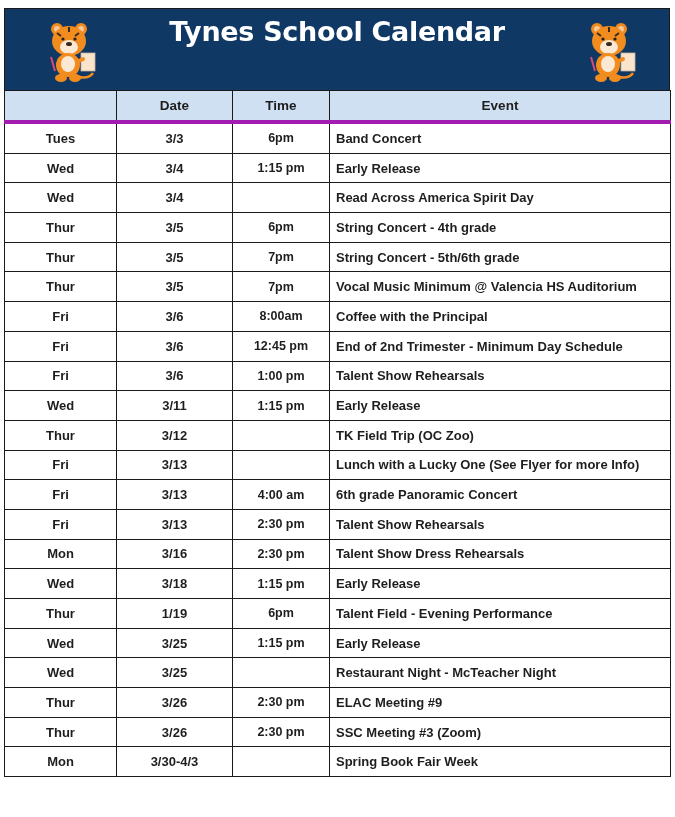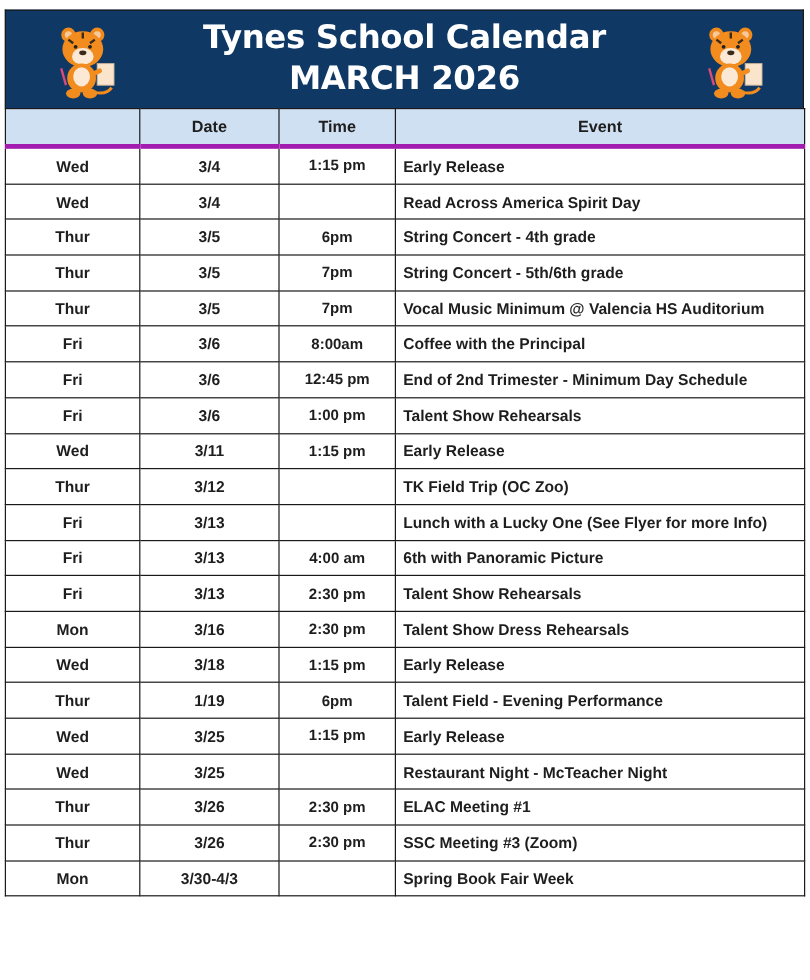--- a/index.html
+++ b/index.html
@@ -39,21 +39,20 @@
       <ellipse cx="31" cy="47" rx="7" ry="8" fill="#fbe9d6"></ellipse>
       <ellipse cx="24" cy="61" rx="6" ry="4" fill="#f28c1e"></ellipse>
         <ellipse cx="38" cy="61" rx="6" ry="4" fill="#f28c1e"></ellipse>
       <rect x="44" y="36" width="14" height="18" fill="#fbe4cc" stroke="#c9b39a" stroke-width="0.8"></rect>
       <path d="M42 44 l4 -2" stroke="#f28c1e" stroke-width="4" stroke-linecap="round"></path>
       <path d="M14 40 l4 14" stroke="#d94a7a" stroke-width="2"></path>
       <path d="M42 60 q10 2 14 -4" stroke="#f28c1e" stroke-width="2.5" fill="none"></path>
     </svg>
     <div class="banner-title">
       <div>Tynes School Calendar</div>
-      <div>MARCH 2026</div>
     </div>
     <svg class="tiger right" viewBox="0 0 68 68">
       <circle cx="20" cy="12" r="6" fill="#f08a1c"></circle>
         <circle cx="20" cy="12" r="3" fill="#f7c89a"></circle>
       <circle cx="44" cy="12" r="6" fill="#f08a1c"></circle>
         <circle cx="44" cy="12" r="3" fill="#f7c89a"></circle>
       <ellipse cx="32" cy="24" rx="17" ry="15" fill="#f28c1e"></ellipse>
       <path d="M20 16 l4 3 M42 16 l-4 3 M32 10 v5" stroke="#3a2a1a" stroke-width="2"></path>
       <ellipse cx="32" cy="30" rx="9" ry="7" fill="#fbe9d6"></ellipse>
       <ellipse cx="32" cy="27" rx="3" ry="2" fill="#3a2a1a"></ellipse>
@@ -80,20 +79,26 @@
     <thead>
       <tr>
         <th></th>
         <th>Date</th>
         <th>Time</th>
         <th>Event</th>
       </tr>
     </thead>
     <tbody id="rows">
         <tr>
+          <td class="c">Tues</td>
+          <td class="c">3/3</td>
+          <td class="time">6pm</td>
+          <td class="event">Band Concert</td>
+        </tr>
+        <tr>
           <td class="c">Wed</td>
           <td class="c">3/4</td>
           <td class="time">1:15 pm</td>
           <td class="event">Early Release</td>
         </tr>
         <tr>
           <td class="c">Wed</td>
           <td class="c">3/4</td>
           <td class="time"></td>
           <td class="event">Read Across America Spirit Day</td>
@@ -149,21 +154,21 @@
         <tr>
           <td class="c">Fri</td>
           <td class="c">3/13</td>
           <td class="time"></td>
           <td class="event">Lunch with a Lucky One (See Flyer for more Info)</td>
         </tr>
         <tr>
           <td class="c">Fri</td>
           <td class="c">3/13</td>
           <td class="time">4:00 am</td>
-          <td class="event">6th with Panoramic Picture</td>
+          <td class="event">6th grade Panoramic Concert</td>
         </tr>
         <tr>
           <td class="c">Fri</td>
           <td class="c">3/13</td>
           <td class="time">2:30 pm</td>
           <td class="event">Talent Show Rehearsals</td>
         </tr>
         <tr>
           <td class="c">Mon</td>
           <td class="c">3/16</td>
@@ -191,21 +196,21 @@
         <tr>
           <td class="c">Wed</td>
           <td class="c">3/25</td>
           <td class="time"></td>
           <td class="event">Restaurant Night - McTeacher Night</td>
         </tr>
         <tr>
           <td class="c">Thur</td>
           <td class="c">3/26</td>
           <td class="time">2:30 pm</td>
-          <td class="event">ELAC Meeting #1</td>
+          <td class="event">ELAC Meeting #9</td>
         </tr>
         <tr>
           <td class="c">Thur</td>
           <td class="c">3/26</td>
           <td class="time">2:30 pm</td>
           <td class="event">SSC Meeting #3 (Zoom)</td>
         </tr>
         <tr>
           <td class="c">Mon</td>
           <td class="c">3/30-4/3</td>

